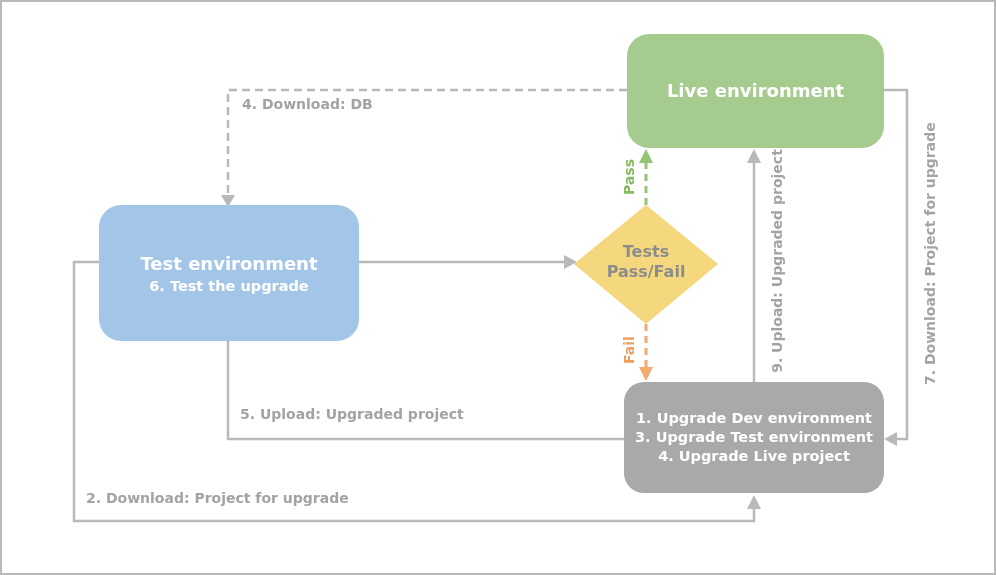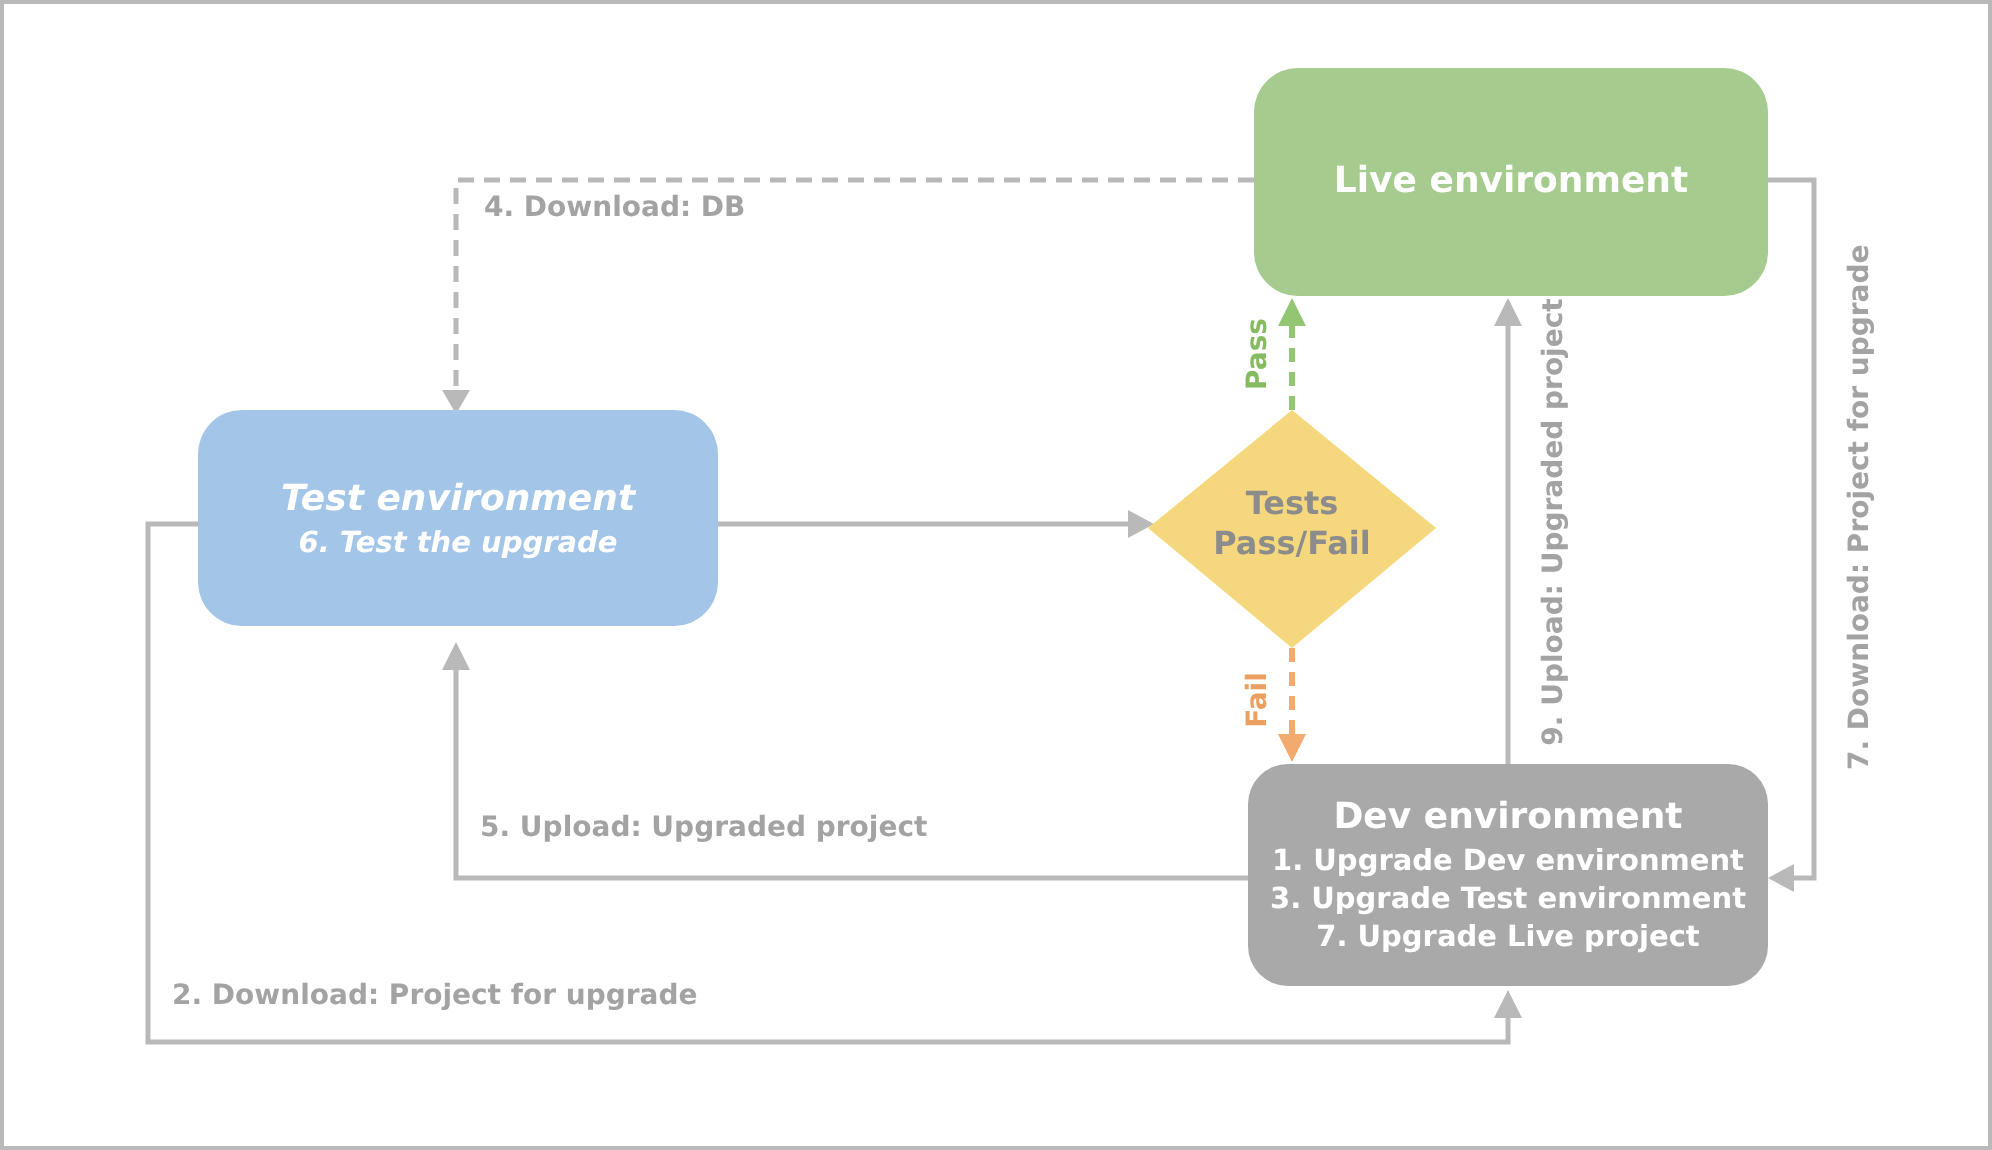--- a/index.html
+++ b/index.html
@@ -27,21 +27,21 @@
   .head-fail { fill:var(--c-fail_line); }
   .diamond { fill:var(--c-decision); }
   .node {
     position:absolute;
     border-radius:22px;
     display:flex; flex-direction:column;
     align-items:center; justify-content:center;
     color:var(--c-box_text); text-align:center;
   }
   .node-live { left:625px; top:32px;  width:257px; height:114px; background:var(--c-live); }
-  .node-test { left:97px;  top:203px; width:260px; height:108px; background:var(--c-test);font-style:italic; }
+  .node-test { left:97px;  top:203px; width:260px; height:136px; background:var(--c-test); }
   .node-dev  { left:622px; top:380px; width:260px; height:111px; background:var(--c-dev); border-radius:20px; }
   .node-title { font-size:18px; font-weight:bold; line-height:26px; }
   .node-step  { font-size:14.5px; font-weight:bold; line-height:19px;text-align:center; }
   .decision-label {
     position:absolute; left:584px; top:240px; width:120px;
     text-align:center; font-size:16px; font-weight:bold;
     line-height:20px; color:var(--c-decision_text);
     white-space:pre-line;
   }
   .edge-label {
@@ -114,24 +114,23 @@
   <div class="node node-live">
     <div class="node-title">Live environment</div>
   </div>
 
   <div class="node node-test">
     <div class="node-title">Test environment</div>
     <div class="node-step">6. Test the upgrade</div>
   </div>
 
   <div class="node node-dev">
-    <div class="node-title">Dev environment</div>
     <div class="node-step">1. Upgrade Dev environment</div>
     <div class="node-step">3. Upgrade Test environment</div>
-    <div class="node-step">7. Upgrade Live project</div>
+    <div class="node-step">4. Upgrade Live project</div>
   </div>
 
   <div class="decision-label">Tests
 Pass/Fail</div>
 
   <div class="edge-label" style="left:240px; top:94px;">4. Download: DB</div>
 
   <div class="edge-label" style="left:238px; top:404px;">5. Upload: Upgraded project</div>
 
   <div class="edge-label" style="left:84px; top:488px;">2. Download: Project for upgrade</div>

